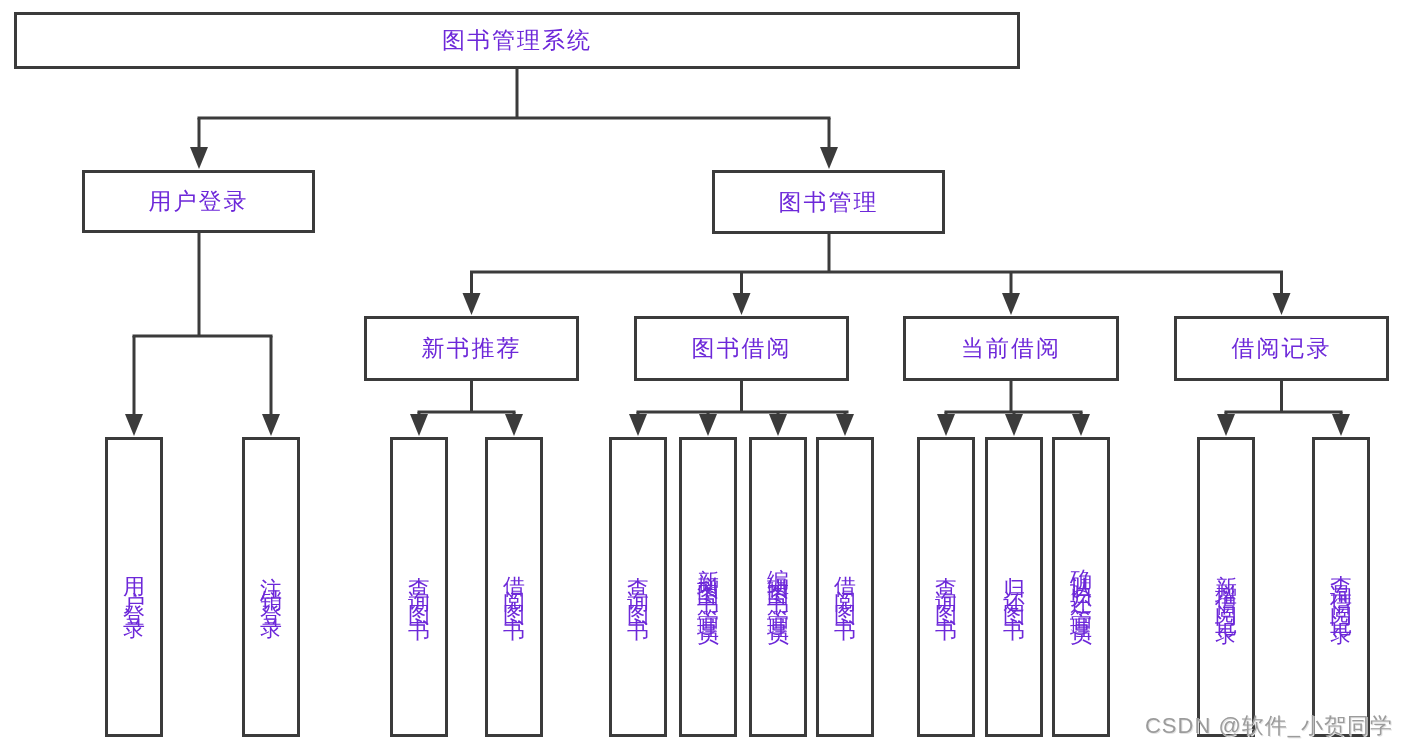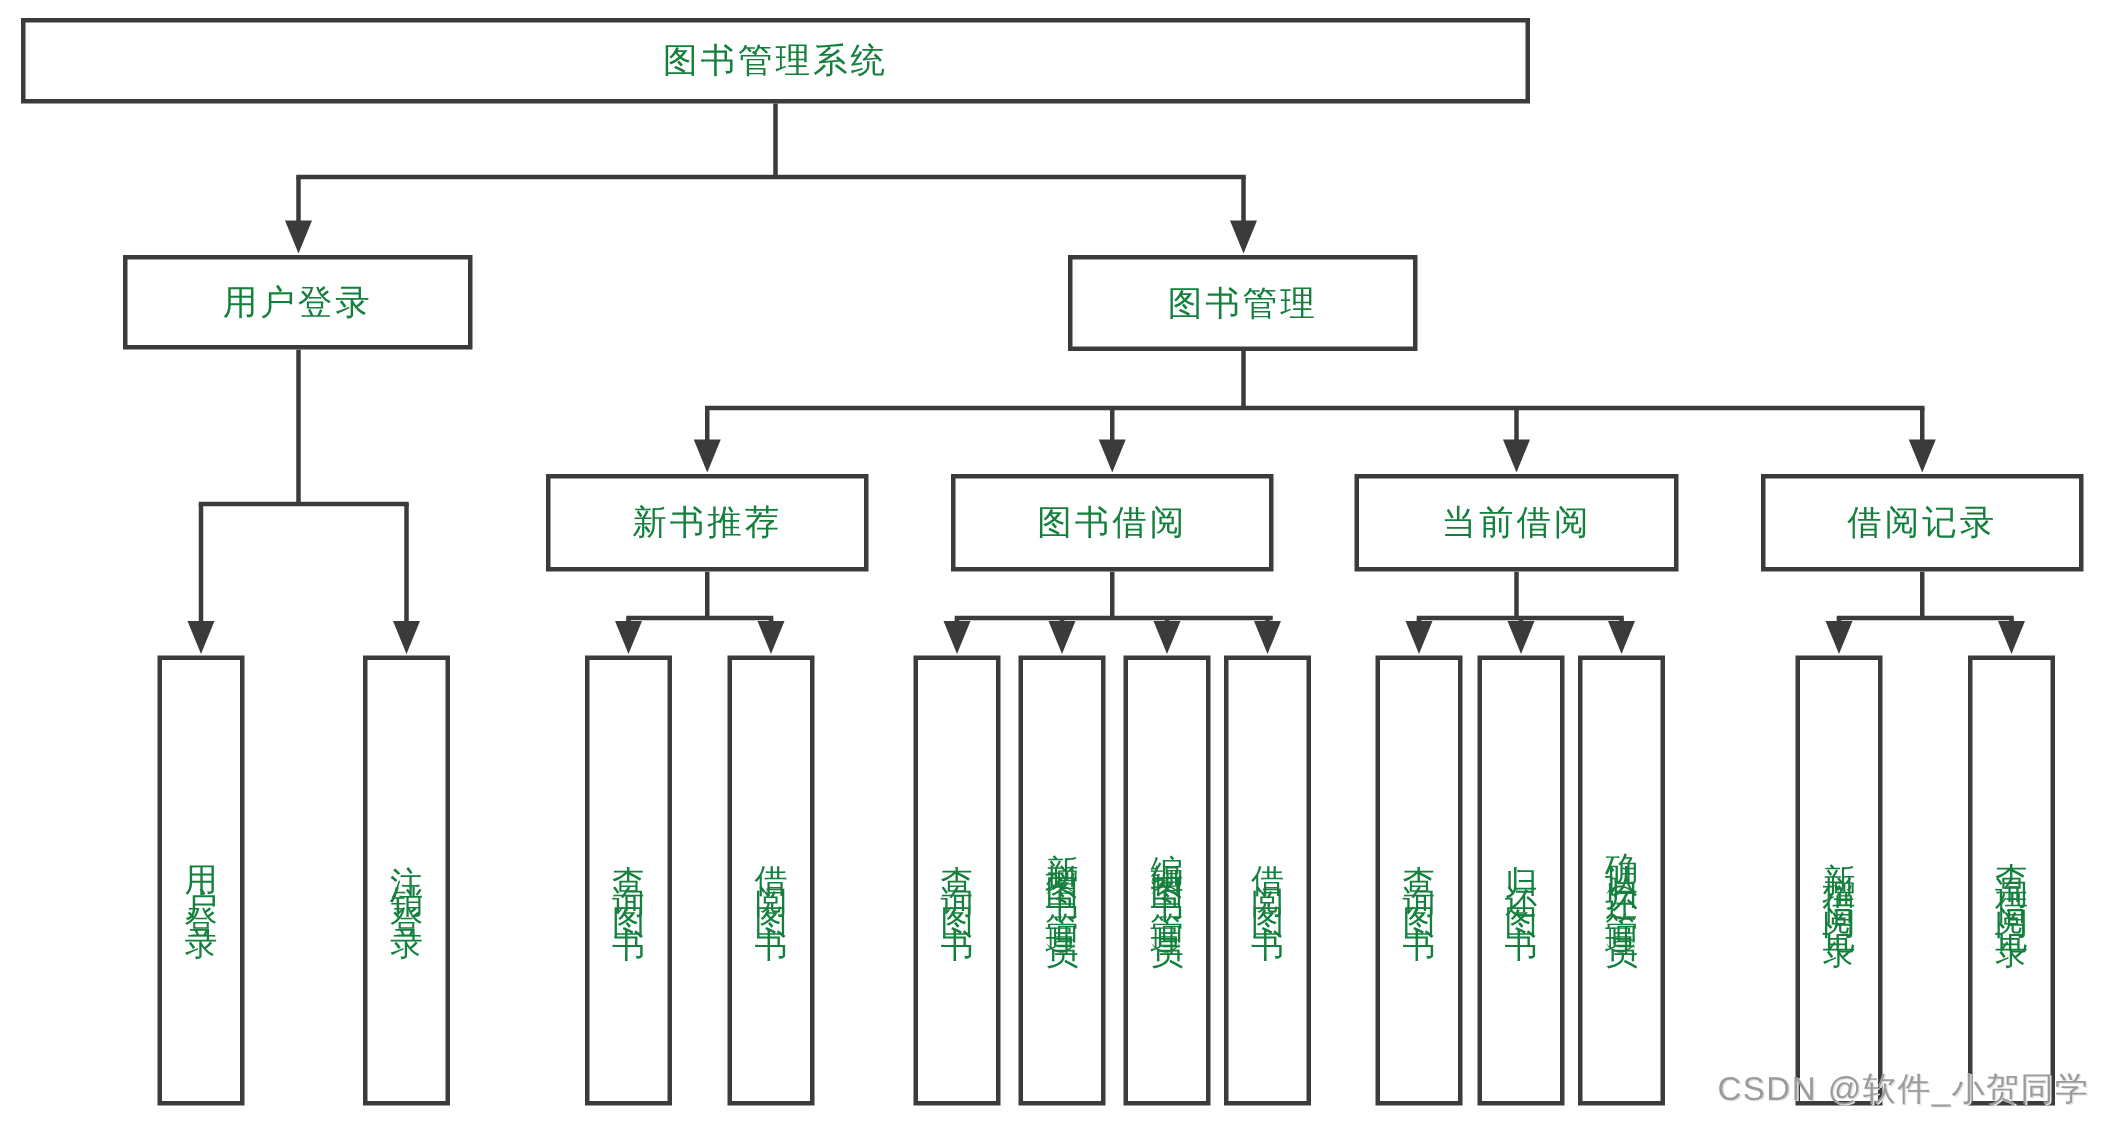--- a/index.html
+++ b/index.html
@@ -10,21 +10,21 @@
     overflow:hidden;
     font-family:"Liberation Sans","DejaVu Sans",sans-serif;
   }
   #connector-layer{position:absolute;left:0;top:0;z-index:1;}
   .node{
     position:absolute;
     box-sizing:border-box;
     background:#ffffff;
     border:3px solid #3b3b3b;
     display:flex;align-items:center;justify-content:center;
-    color:#15803d;
+    color:#6d28d9;
     z-index:2;
   }
   .hnode{font-size:23px;letter-spacing:2px;}
   .leaf{font-size:22px;}
   .leaf .vtext{
     writing-mode:vertical-rl;
     text-orientation:mixed;
     line-height:1;
     white-space:nowrap;
   }

